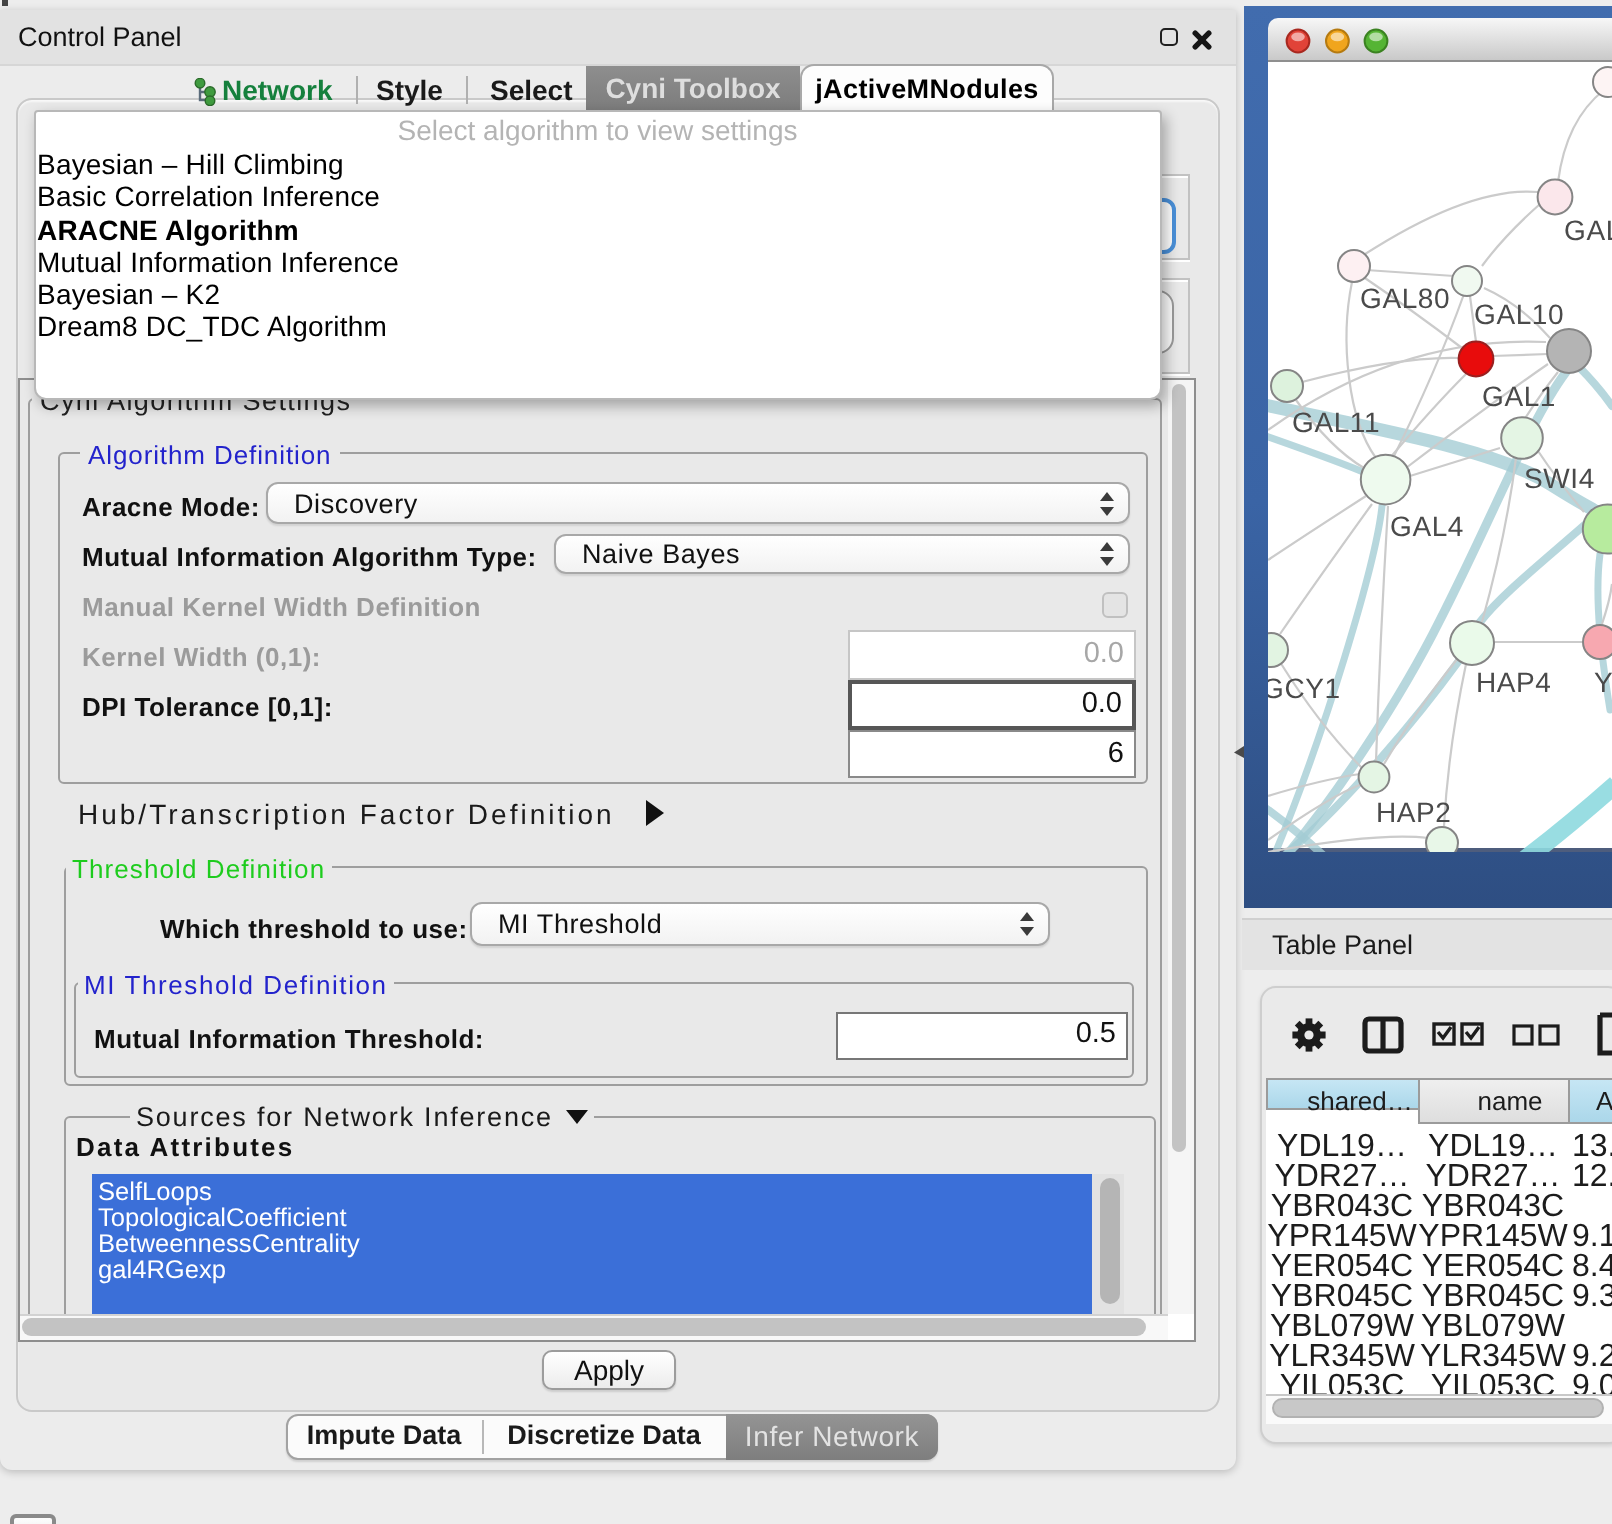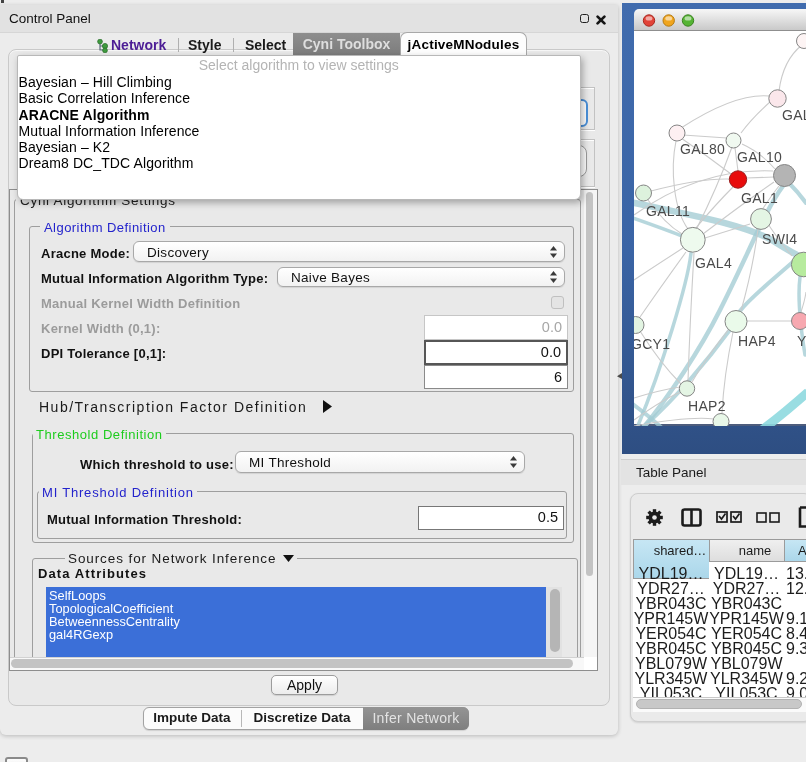--- a/index.html
+++ b/index.html
@@ -30,21 +30,21 @@
     </g>
   </svg>
 
 <div class="abs" style="left:0;top:0;width:806px;height:762px;z-index:4;pointer-events:none;">
 <svg class="abs" style="left:97px;top:39px;" width="12" height="14" viewBox="0 0 12 14">
   <path d="M3 3 L3 11 L7 11 M3 7 L7 7" stroke="#5a6b7a" stroke-width="1.2" fill="none"></path>
   <circle cx="3" cy="2.6" r="2.4" fill="#3f9b3f" stroke="#2a6b2a" stroke-width="0.7"></circle>
   <circle cx="8" cy="7" r="2.6" fill="#3f9b3f" stroke="#2a6b2a" stroke-width="0.7"></circle>
   <circle cx="8" cy="11.4" r="2.4" fill="#3f9b3f" stroke="#2a6b2a" stroke-width="0.7"></circle>
 </svg>
-<div class="abs" style="left:111px;top:37px;font-size:14px;font-weight:600;color:#4c1d95;">Network</div>
+<div class="abs" style="left:111px;top:37px;font-size:14px;font-weight:600;color:#15803d;">Network</div>
 <div class="abs" style="left:178px;top:38px;width:1px;height:14px;background:#b0b0b0;"></div>
 <div class="abs" style="left:188px;top:37px;font-size:14px;font-weight:600;color:#1a1a1a;">Style</div>
 <div class="abs" style="left:233px;top:38px;width:1px;height:14px;background:#b0b0b0;"></div>
 <div class="abs" style="left:245px;top:37px;font-size:14px;font-weight:600;color:#1a1a1a;">Select</div>
 <div class="abs" style="left:293px;top:33px;width:107px;height:31px;background:linear-gradient(180deg,#8e8e8e,#757575);color:#dedede;font-size:14px;font-weight:600;text-align:center;line-height:23px;">Cyni Toolbox</div>
 <div class="abs" style="left:400px;top:32px;width:127px;height:24px;background:#fdfdfd;border:1px solid #a8a8a8;border-bottom:none;border-radius:7px 7px 0 0;color:#000;font-size:13.5px;font-weight:600;letter-spacing:0.2px;text-align:center;line-height:24px;">jActiveMNodules</div>
 
 </div>
 
 <div class="abs" style="left:8px;top:49px;width:602px;height:657px;background:#e9e9e9;border:1px solid #c9c9c9;border-radius:8px;box-shadow:inset 0 1px 1px rgba(255,255,255,0.7);"></div>
@@ -277,21 +277,21 @@
 </svg>
 <svg class="abs" style="left:756px;top:512px;" width="24" height="11" viewBox="0 0 24 11">
   <rect x="1" y="1" width="9" height="9" fill="none" stroke="#1c1c1c" stroke-width="1.6"></rect>
   <rect x="14" y="1" width="9" height="9" fill="none" stroke="#1c1c1c" stroke-width="1.6"></rect>
 </svg>
 <svg class="abs" style="left:798px;top:506px;" width="10" height="22" viewBox="0 0 10 22">
   <path d="M2 1.5 L10 1.5 M2 1.5 L2 20.5 L10 20.5" fill="none" stroke="#1c1c1c" stroke-width="2.6"></path>
 </svg>
 
 <div class="abs" style="left:633px;top:539px;width:173px;height:173px;background:#fff;"></div>
-<div class="abs" style="left:633px;top:539px;width:76px;height:40px;background:linear-gradient(180deg,#c6e6f4,#abd7ea);border:1px solid #9b9b9b;border-right:none;font-size:13px;color:#1c1c1c;text-align:center;line-height:22px;text-indent:17px;">shared…</div>
+<div class="abs" style="left:633px;top:539px;width:76px;height:16px;background:linear-gradient(180deg,#c6e6f4,#abd7ea);border:1px solid #9b9b9b;border-right:none;font-size:13px;color:#1c1c1c;text-align:center;line-height:22px;text-indent:17px;">shared…</div>
 <div class="abs" style="left:709px;top:539px;width:75px;height:23px;background:linear-gradient(180deg,#efefef,#dedede);border:1px solid #9b9b9b;border-right:none;font-size:13px;color:#1c1c1c;text-align:center;line-height:22px;text-indent:16px;">name</div>
 <div class="abs" style="left:784px;top:539px;width:22px;height:23px;background:linear-gradient(180deg,#c6e6f4,#abd7ea);border:1px solid #9b9b9b;border-right:none;font-size:13px;color:#1c1c1c;line-height:22px;"><span style="margin-left:13px;">A</span></div>
 
 <div class="abs" style="left:633px;top:562px;width:173px;height:135px;overflow:hidden;font-size:16px;color:#1c1c1c;">
   <div style="position:absolute;left:0;top:4px;width:76px;text-align:center;line-height:15px;">YDL19…<br>YDR27…<br>YBR043C<br>YPR145W<br>YER054C<br>YBR045C<br>YBL079W<br>YLR345W<br>YIL053C</div>
   <div style="position:absolute;left:76px;top:4px;width:75px;text-align:center;line-height:15px;">YDL19…<br>YDR27…<br>YBR043C<br>YPR145W<br>YER054C<br>YBR045C<br>YBL079W<br>YLR345W<br>YIL053C</div>
   <div style="position:absolute;left:153px;top:4px;width:40px;line-height:15px;">13.2<br>12.8<br>&nbsp;<br>9.13<br>8.46<br>9.33<br>&nbsp;<br>9.21<br>9.05</div>
 </div>
 <div class="abs" style="left:633px;top:697px;width:173px;height:15px;background:#fafafa;border-top:1px solid #c8c8c8;"></div>
 <div class="abs" style="left:636px;top:699px;width:166px;height:10px;background:#c8c8c8;border:1px solid #b2b2b2;border-radius:5px;"></div>

